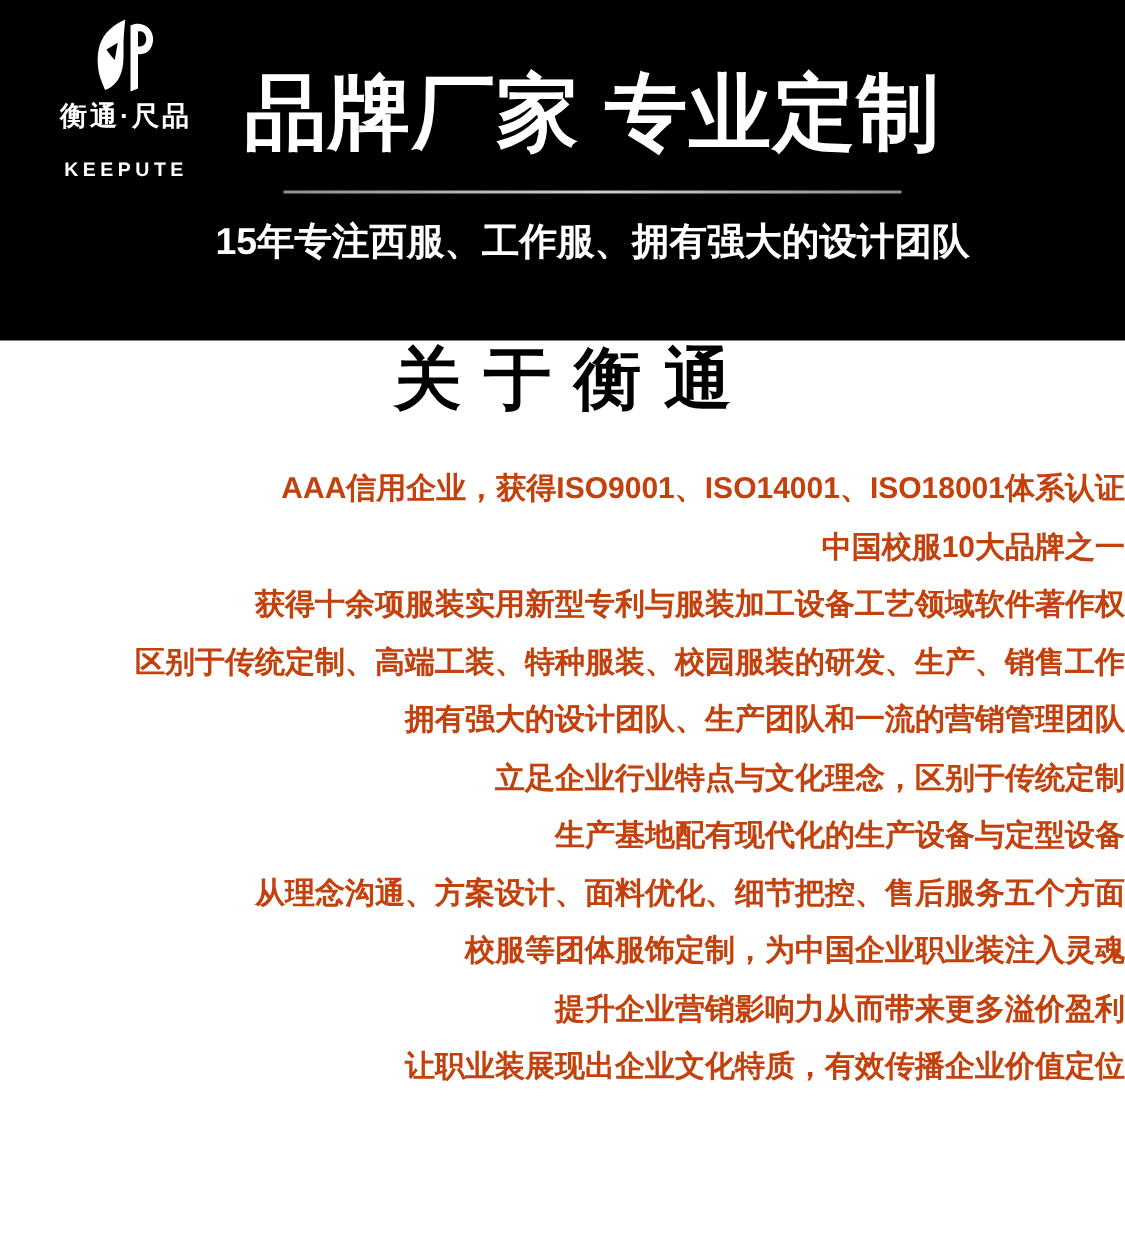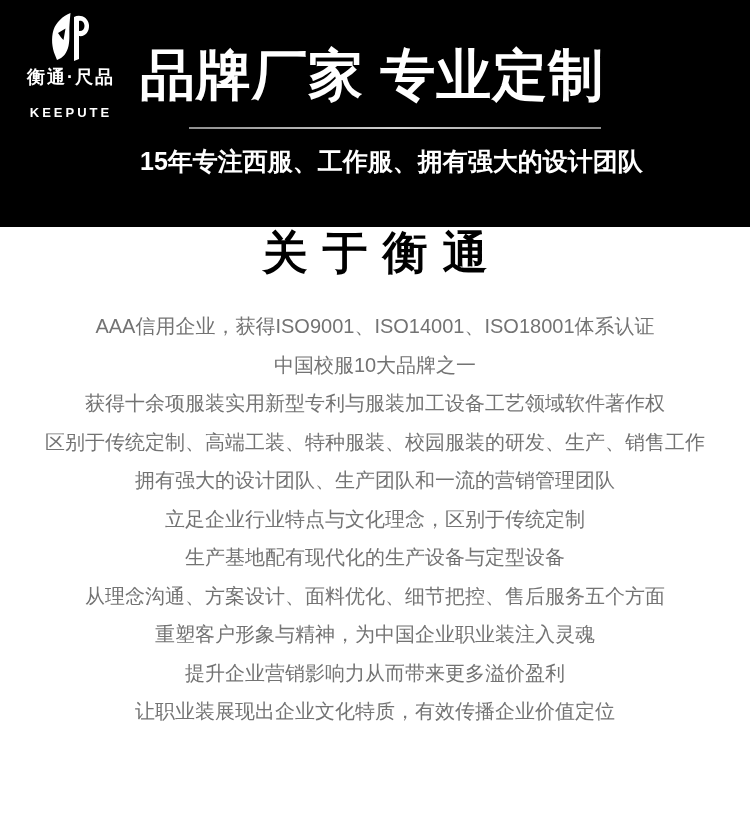--- a/index.html
+++ b/index.html
@@ -19,21 +19,21 @@
   
   .hero {
     position: relative;
     width: 750px;
     height: 227px;
     background: #000000;
     color: #ffffff;
   }
   .logo {
     position: absolute;
-    left: 16px;
+    left: 29px;
     top: 13px;
     width: 110px;
     text-align: center;
     color: #ffffff;
   }
   .logo-mark {
     display: block;
     margin: 0 auto;
     width: 44px;
     height: 50px;
@@ -50,20 +50,21 @@
     font-size: 13px;
     font-weight: bold;
     letter-spacing: 3px;
     white-space: nowrap;
   }
   .hero-text {
     position: absolute;
     top: 0;
     left: 140px;
     right: 100px;
+    text-align: center;
   }
   .hero-title {
     margin: 0;
     padding-top: 47px;
     font-size: 55px;
     line-height: 56px;
     font-weight: 900;
     letter-spacing: 1px;
     white-space: nowrap;
     color: #ffffff;
@@ -99,23 +100,24 @@
     text-indent: 15px;
     color: #000000;
   }
   .about-lines {
     margin-top: 28px;
   }
   .about-line {
     margin: 0;
     font-size: 20px;
     line-height: 38.5px;
-    font-weight: 400;
+    font-weight: 700;
     white-space: nowrap;
-    color: #737373;
+    color: #c2410c;
+    text-align: right;
   }
 </style>
 </head>
 <body>
 
 <div class="page">
 
   <header class="hero">
 
     <div class="logo">
@@ -155,19 +157,19 @@
     <h2 class="about-heading">关于衡通</h2>
     <div class="about-lines">
       <p class="about-line">AAA信用企业，获得ISO9001、ISO14001、ISO18001体系认证</p>
       <p class="about-line">中国校服10大品牌之一</p>
       <p class="about-line">获得十余项服装实用新型专利与服装加工设备工艺领域软件著作权</p>
       <p class="about-line">区别于传统定制、高端工装、特种服装、校园服装的研发、生产、销售工作</p>
       <p class="about-line">拥有强大的设计团队、生产团队和一流的营销管理团队</p>
       <p class="about-line">立足企业行业特点与文化理念，区别于传统定制</p>
       <p class="about-line">生产基地配有现代化的生产设备与定型设备</p>
       <p class="about-line">从理念沟通、方案设计、面料优化、细节把控、售后服务五个方面</p>
-      <p class="about-line">重塑客户形象与精神，为中国企业职业装注入灵魂</p>
+      <p class="about-line">校服等团体服饰定制，为中国企业职业装注入灵魂</p>
       <p class="about-line">提升企业营销影响力从而带来更多溢价盈利</p>
       <p class="about-line">让职业装展现出企业文化特质，有效传播企业价值定位</p>
     </div>
   </section>
 
 </div>
 
 </body></html>

